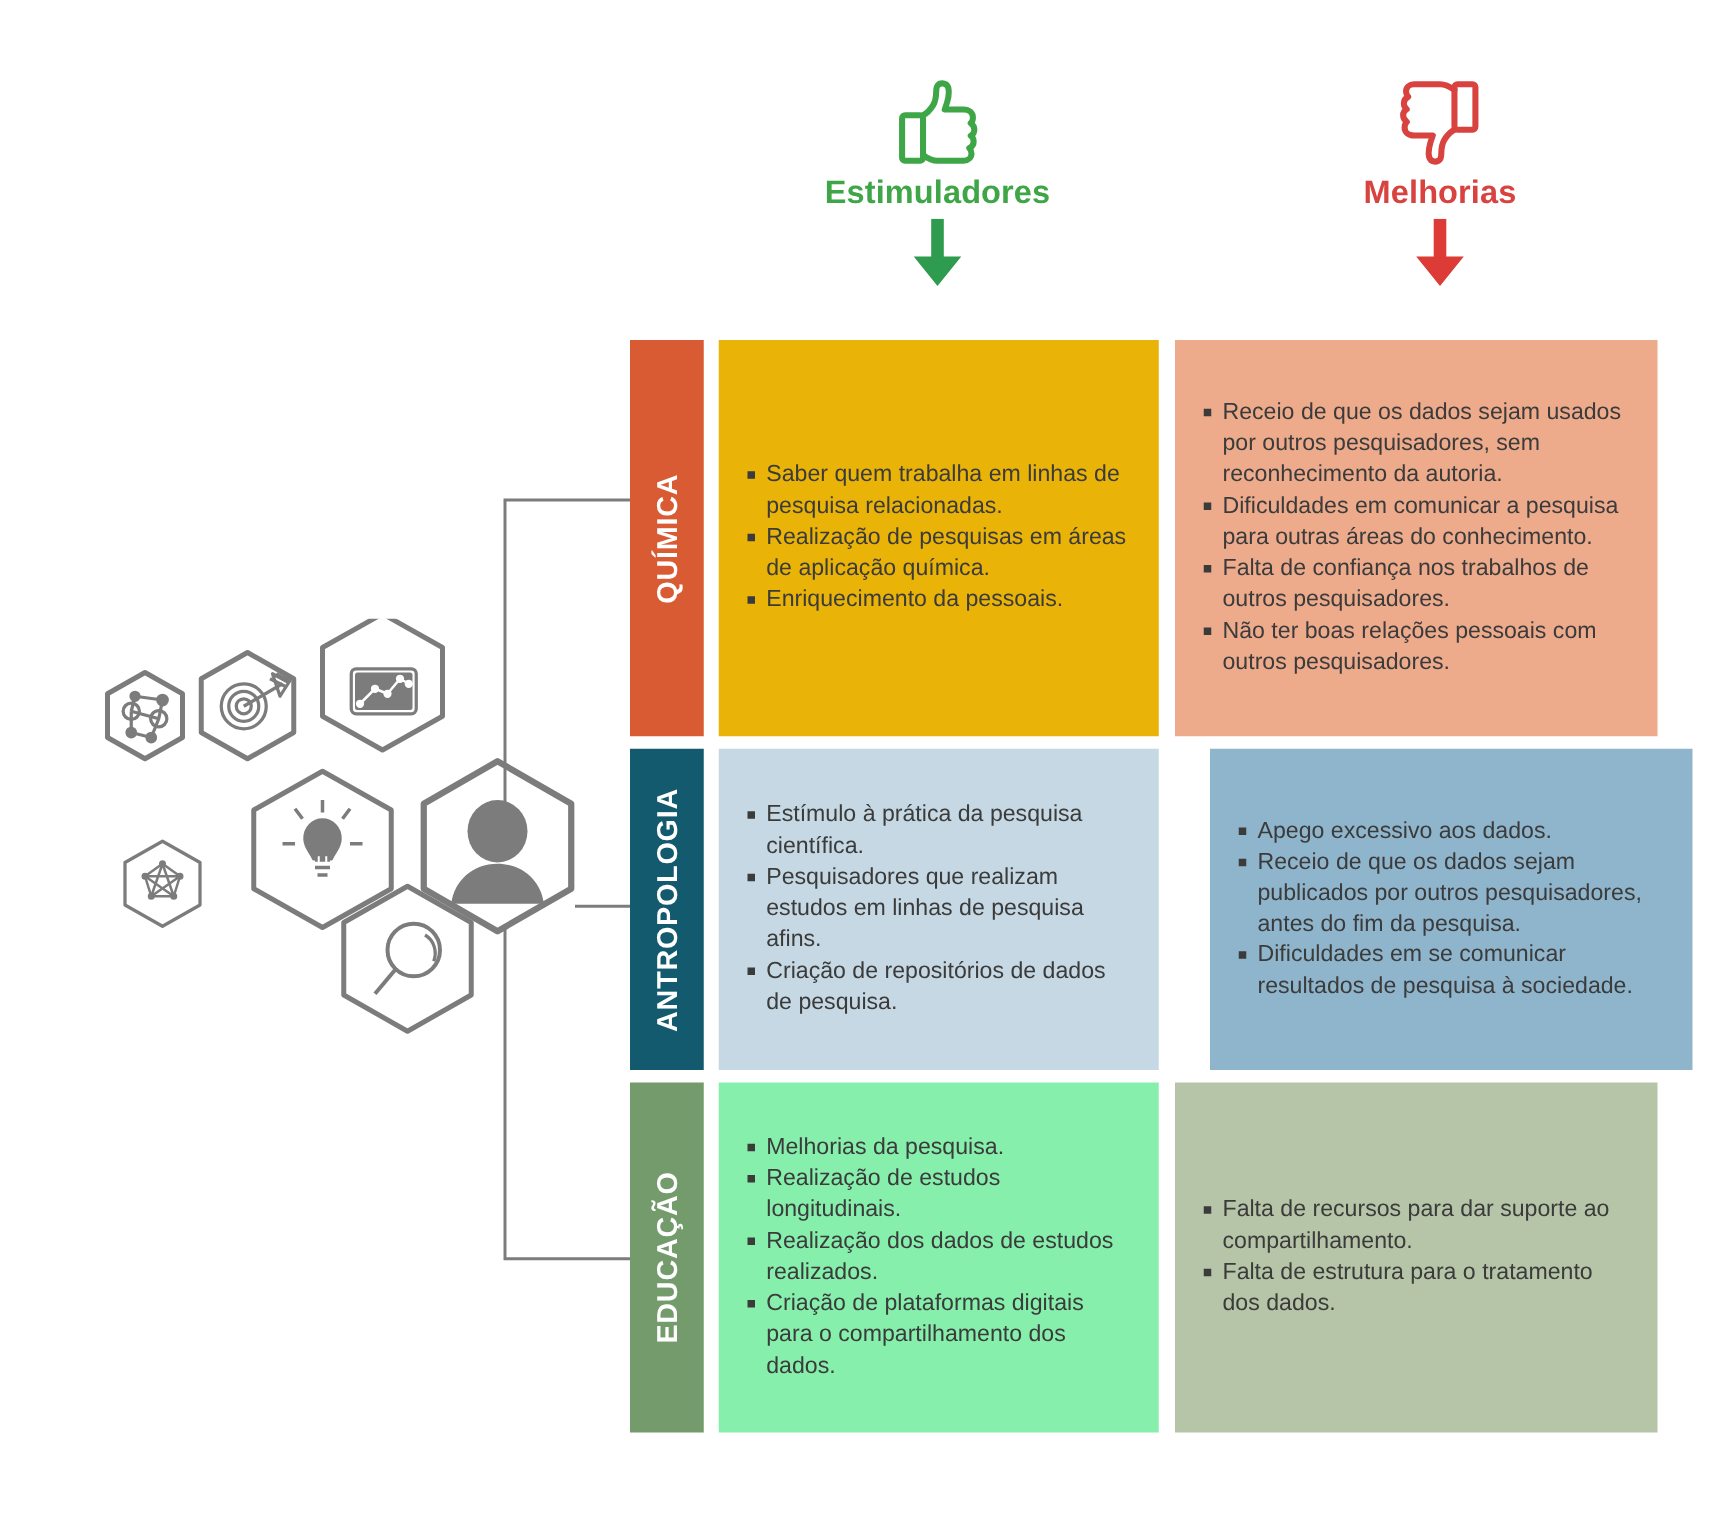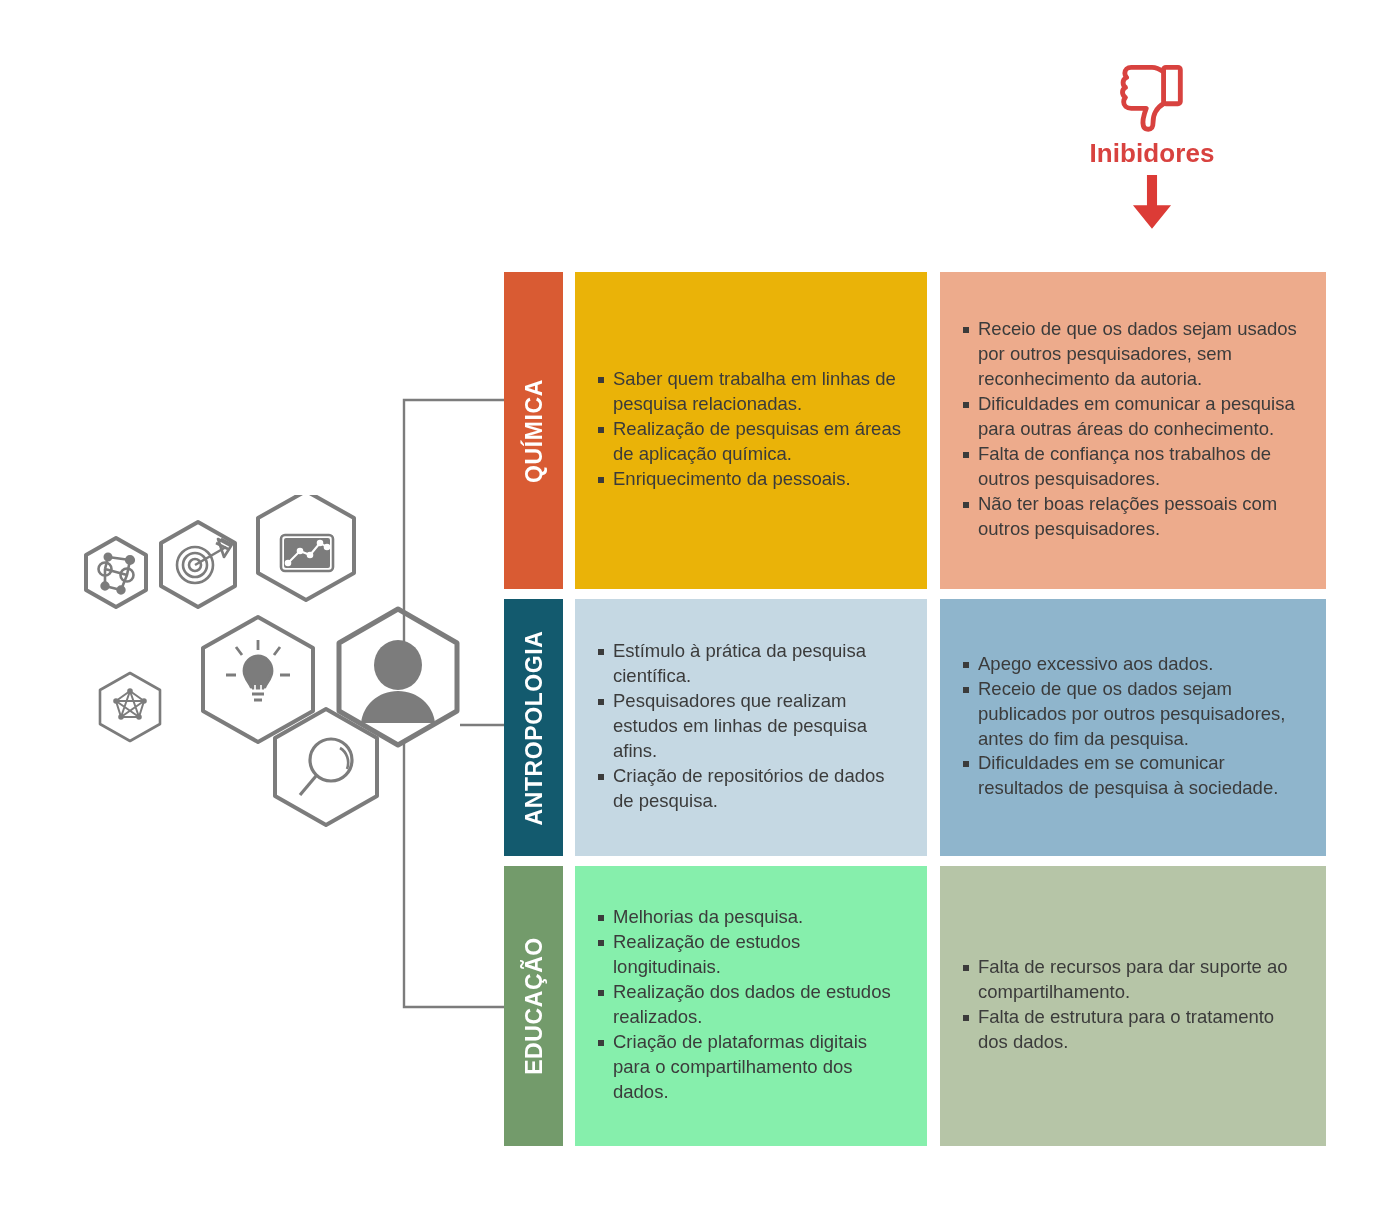--- a/index.html
+++ b/index.html
@@ -139,29 +139,41 @@
     background: #3B3B3B;
   }
 
   
 </style>
 </head>
 <body>
 
 <div id="canvas">
 
+  <div class="col-header positive">
+    <svg class="thumb-icon" viewBox="0 0 64 62" aria-hidden="true">
+      <g fill="none" stroke="#3FA647" stroke-width="4.2" stroke-linejoin="round" stroke-linecap="round">
+        <path d="M22 26 C22 26 26 24 29 19 C32.5 13 30 8 32 5.5 C34 3 38.5 3.5 39.5 7 C40.5 10.5 38.5 18 37 22 L50 22 C54 22 56.5 24.5 56.5 27.5 C56.5 30 55 31.5 55 31.5 C56.5 32.5 57.5 34 57.5 36 C57.5 38 56.2 39.5 55 40.2 C56.2 41 57 42.5 57 44.3 C57 46.5 55.5 48 54 48.8 C55 49.8 55.5 51 55.5 52.4 C55.5 55.2 53.2 57.5 50 57.5 L32 57.5 C27 57.5 24 55 22 53.5"></path>
+        <rect x="7.5" y="26" width="14.5" height="31.5" rx="2"></rect>
+      </g>
+    </svg>
+    <div class="col-title">Estimuladores</div>
+    <svg class="arrow-down" viewBox="0 0 40 50" aria-hidden="true">
+      <path d="M15.5 0 L24.5 0 L24.5 27 L37 27 L20 48 L3 27 L15.5 27 Z" fill="#2E9B4E"></path>
+    </svg>
+  </div>
 
   <div class="col-header negative">
     <svg class="thumb-icon" viewBox="0 0 64 62" aria-hidden="true">
       <g fill="none" stroke="#D8423F" stroke-width="4.2" stroke-linejoin="round" stroke-linecap="round" transform="translate(64,62) scale(-1,-1)">
         <path d="M22 26 C22 26 26 24 29 19 C32.5 13 30 8 32 5.5 C34 3 38.5 3.5 39.5 7 C40.5 10.5 38.5 18 37 22 L50 22 C54 22 56.5 24.5 56.5 27.5 C56.5 30 55 31.5 55 31.5 C56.5 32.5 57.5 34 57.5 36 C57.5 38 56.2 39.5 55 40.2 C56.2 41 57 42.5 57 44.3 C57 46.5 55.5 48 54 48.8 C55 49.8 55.5 51 55.5 52.4 C55.5 55.2 53.2 57.5 50 57.5 L32 57.5 C27 57.5 24 55 22 53.5"></path>
         <rect x="7.5" y="26" width="14.5" height="31.5" rx="2"></rect>
       </g>
     </svg>
-    <div class="col-title">Inibidores</div>
+    <div class="col-title">Melhorias</div>
     <svg class="arrow-down" viewBox="0 0 40 50" aria-hidden="true">
       <path d="M15.5 0 L24.5 0 L24.5 27 L37 27 L20 48 L3 27 L15.5 27 Z" fill="#DC3B36"></path>
     </svg>
   </div>
 
   <div id="hex-cluster">
     <svg width="430" height="350" viewBox="0 0 430 350" aria-hidden="true">
       <g fill="none" stroke="#7C7C7C" stroke-width="4" stroke-linejoin="round">
 
         <g>
@@ -299,21 +311,21 @@
       <div class="cell est" style="background: rgb(197, 216, 227);">
         <div class="cell-inner">
           <ul class="bullet-list">
             <li>Estímulo à prática da pesquisa científica.</li>
             <li>Pesquisadores que realizam estudos em linhas de pesquisa afins.</li>
             <li>Criação de repositórios de dados de pesquisa.</li>
           </ul>
         </div>
       </div>
       <div class="cell-gap"></div>
-      <div class="cell inh" style="background: rgb(143, 181, 204);">
+      <div class="cell inh" style="background: rgb(143, 181, 204); margin-left: 28px;">
         <div class="cell-inner">
           <ul class="bullet-list">
             <li>Apego excessivo aos dados.</li>
             <li>Receio de que os dados sejam publicados por outros pesquisadores, antes do fim da pesquisa.</li>
             <li>Dificuldades em se comunicar resultados de pesquisa à sociedade.</li>
           </ul>
         </div>
       </div>
     </div>
 

